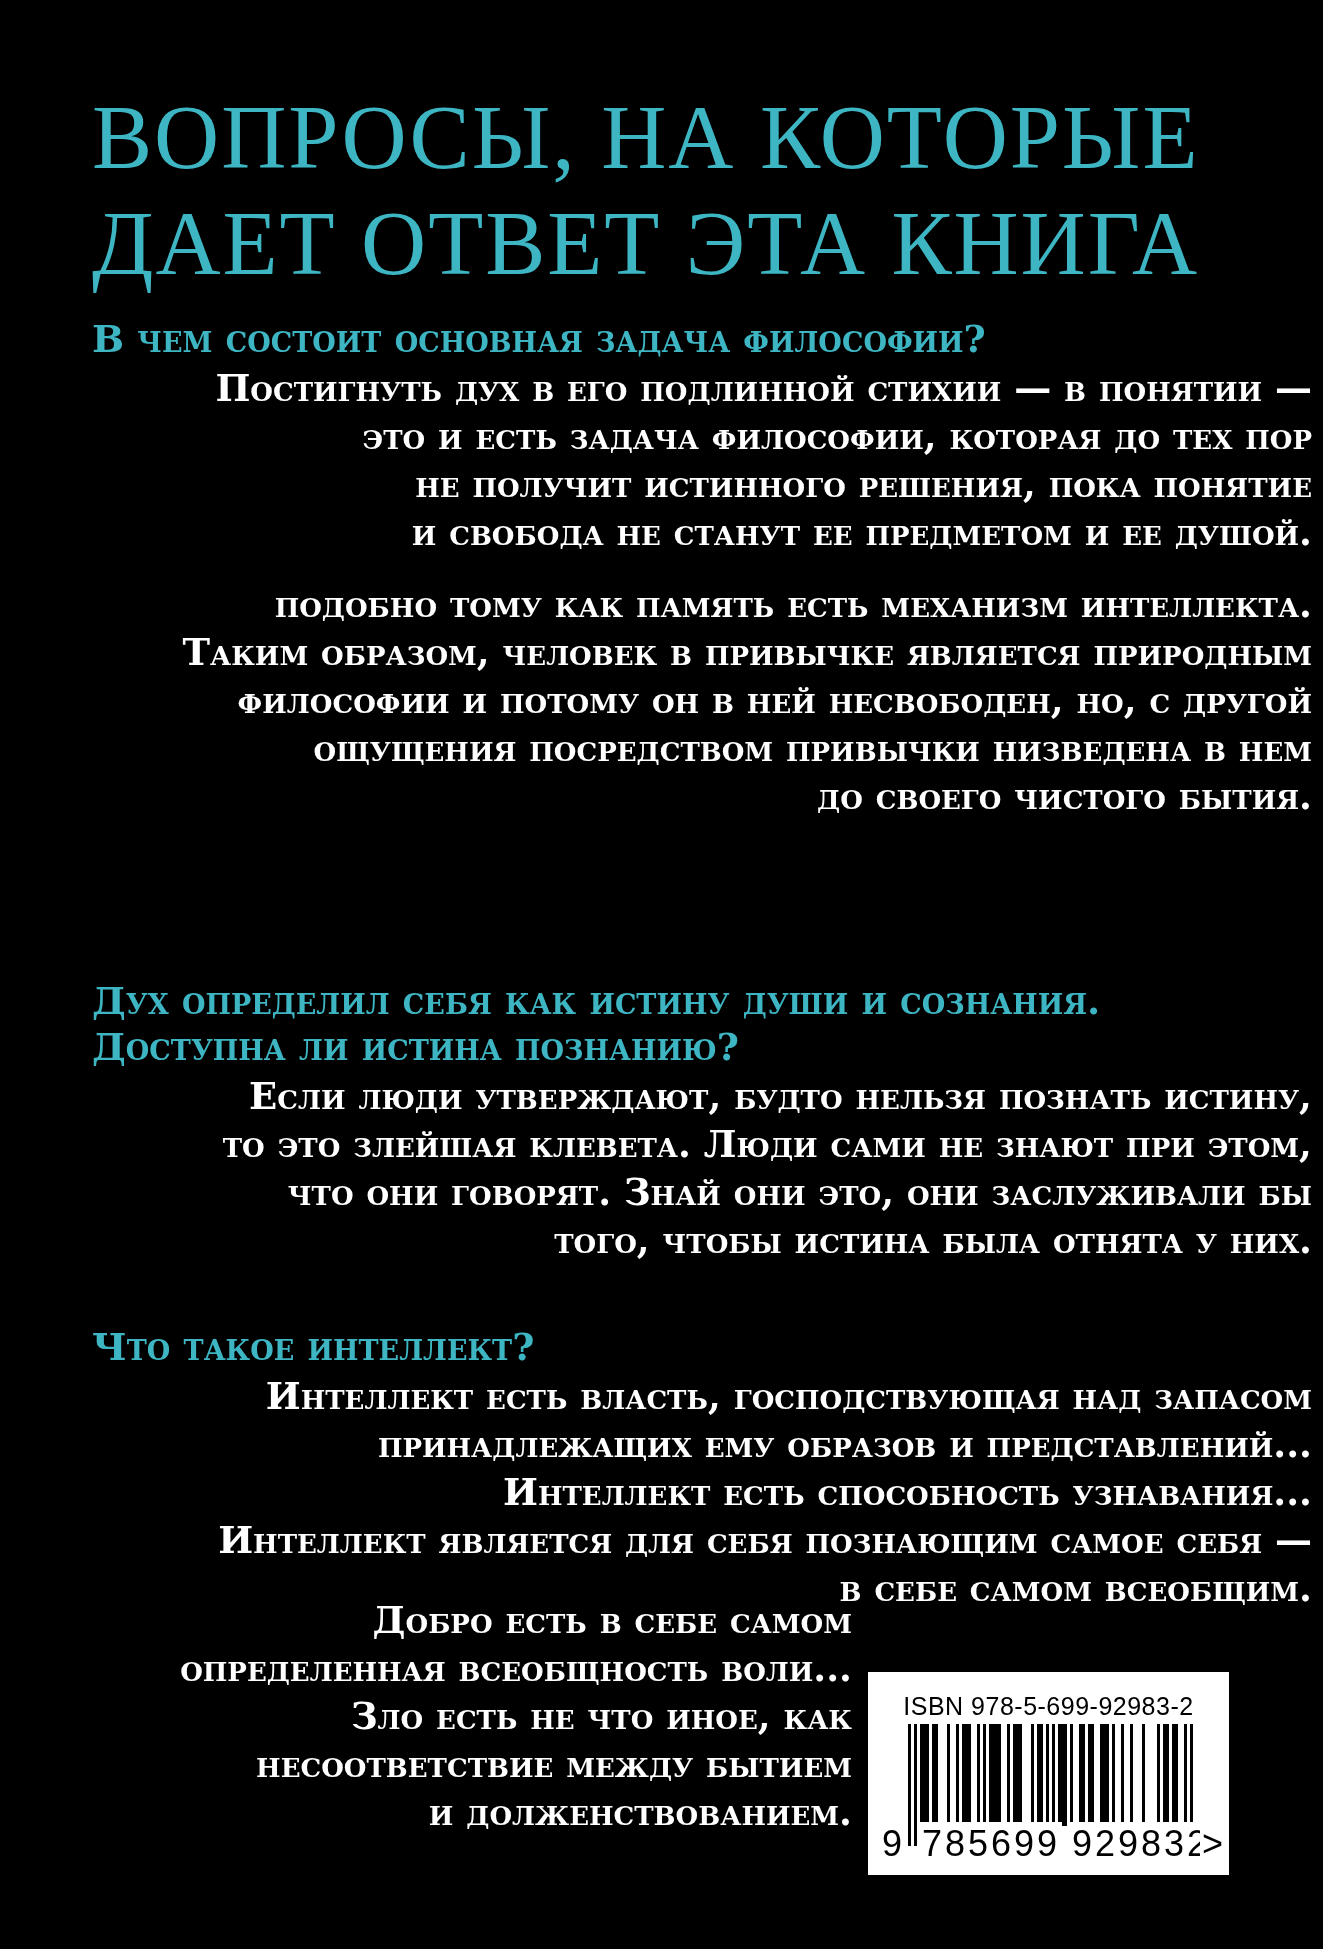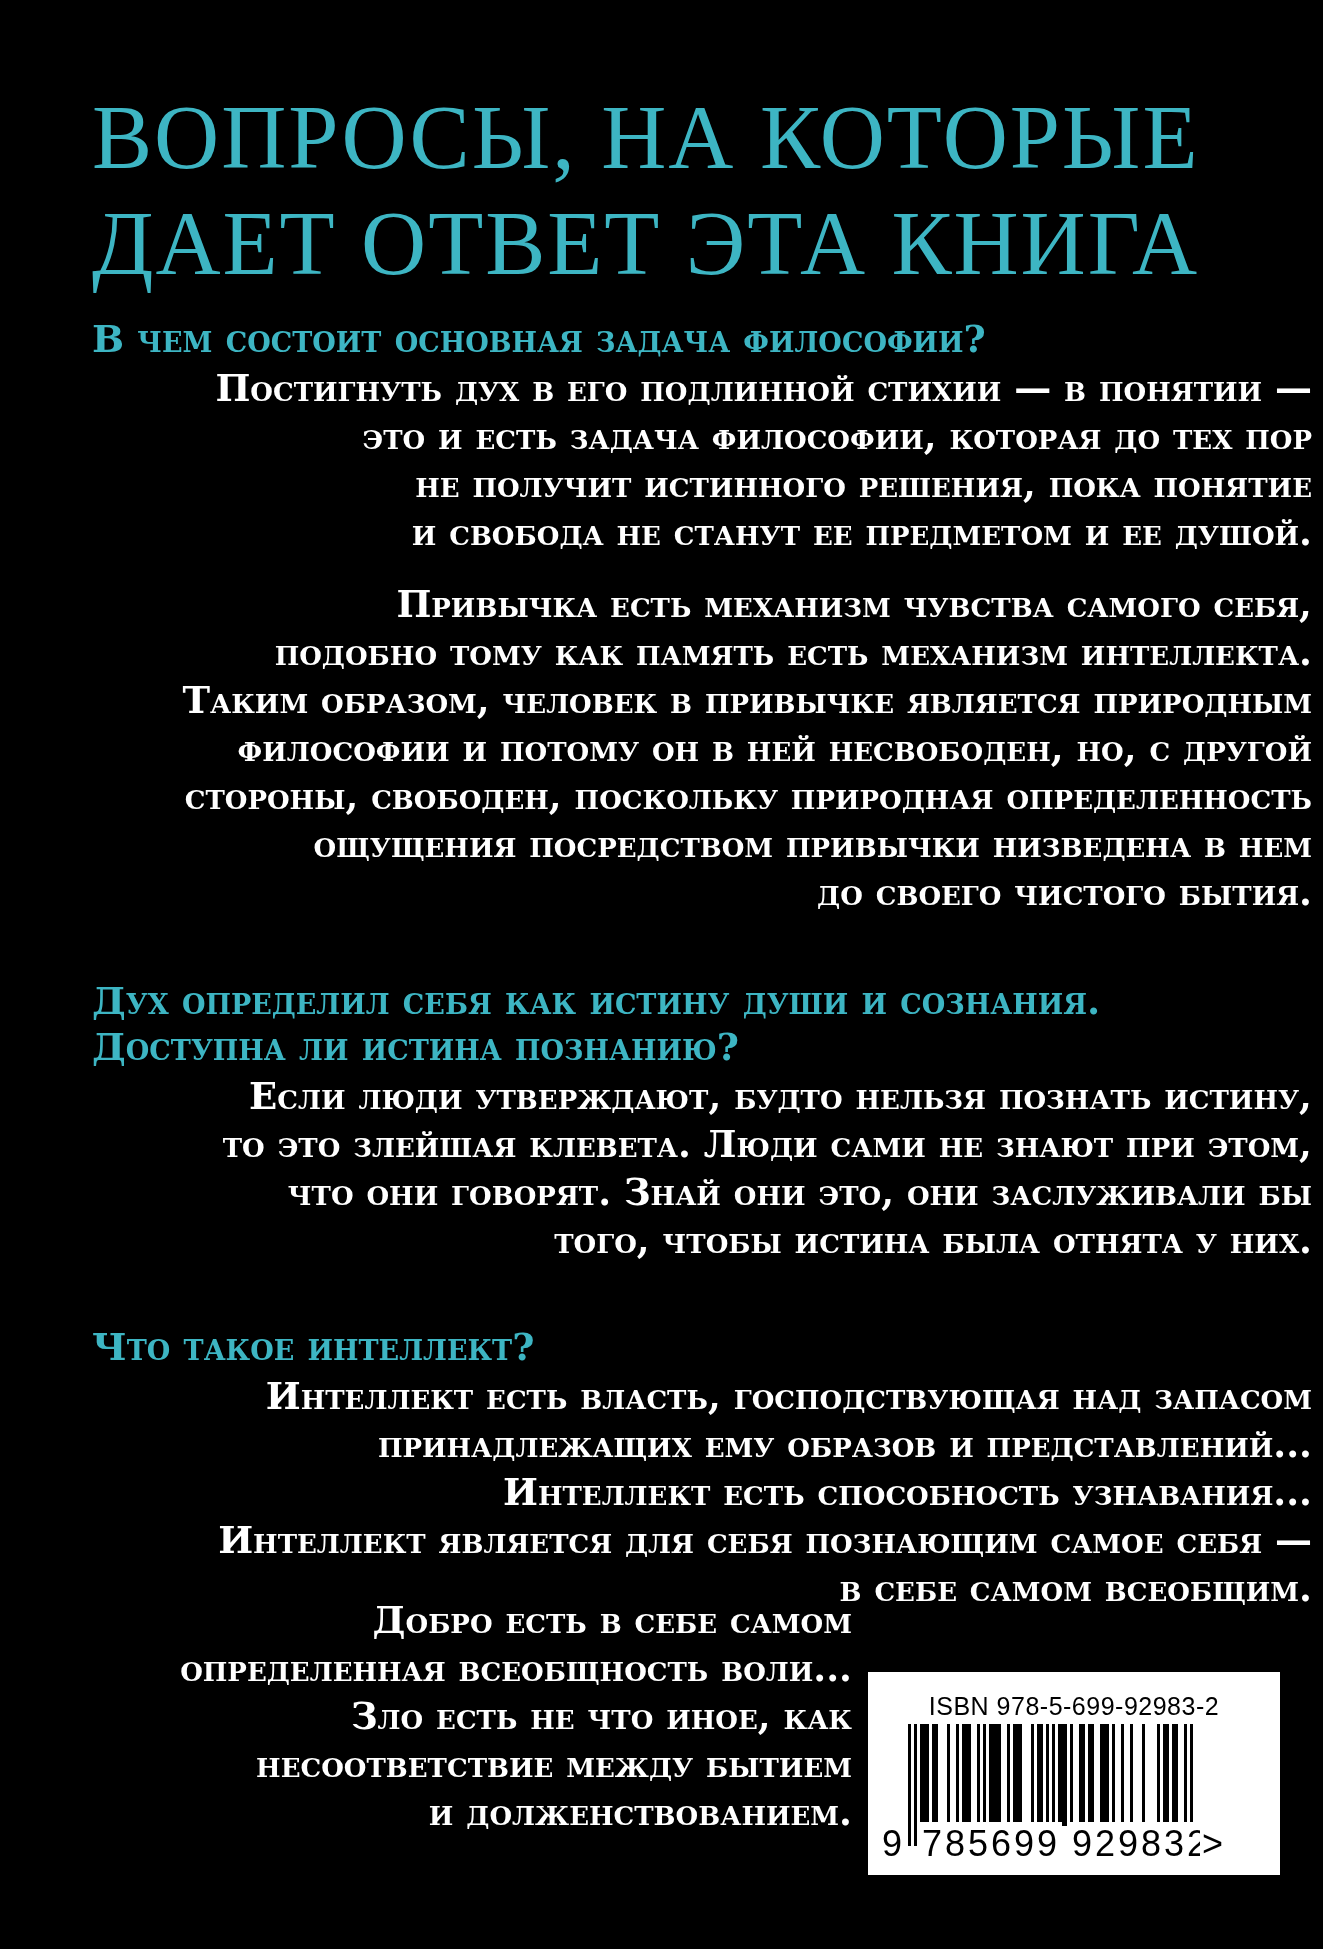--- a/index.html
+++ b/index.html
@@ -21,21 +21,21 @@
     color: #3db5c3; font-weight: bold; font-variant: small-caps;
     font-size: 38px; line-height: 46px; margin: 0; white-space: nowrap;
     letter-spacing: 0px;
   }
   .a {
     color: #ffffff; font-weight: bold; font-variant: small-caps;
     font-size: 37px; line-height: 48px; margin: 2px 0 0 36px; white-space: nowrap; text-align: right;
   }
   .a .ln { display: block; }
   .barcode-box {
-    position: absolute; left: 868px; top: 1672px; width: 412px; height: 203px;
+    position: absolute; left: 868px; top: 1672px; width: 361px; height: 203px;
     background: #fff;
   }
   .isbn-text {
     position: absolute; left: 0; right: 0; top: 20px; text-align: center;
     font-family: "Liberation Sans", "DejaVu Sans", sans-serif; font-size: 25px;
     color: #000; letter-spacing: 0.5px;
   }
   .bars { position: absolute; left: 40px; top: 52px; height: 122px; width: 300px; }
   .bars svg { display: block; }
   .digits {
@@ -59,25 +59,23 @@
   <div class="a">
     <span class="ln">Постигнуть дух в его подлинной стихии — в понятии —</span>
     <span class="ln">это и есть задача философии, которая до тех пор</span>
     <span class="ln">не получит истинного решения, пока понятие</span>
     <span class="ln">и свобода не станут ее предметом и ее душой.</span>
   </div>
 </div>
 
 <div class="qa" style="top:578px">
   <div class="a">
-    <span class="ln">Привычка есть механизм чувства самого себя,</span>
     <span class="ln">подобно тому как память есть механизм интеллекта.</span>
     <span class="ln">Таким образом, человек в привычке является природным</span>
     <span class="ln">философии и потому он в ней несвободен, но, с другой</span>
-    <span class="ln">стороны, свободен, поскольку природная определенность</span>
     <span class="ln">ощущения посредством привычки низведена в нем</span>
     <span class="ln">до своего чистого бытия.</span>
   </div>
 </div>
 
 <div class="qa" style="top:978px">
   <p class="q">
     <span style="display:block">Дух определил себя как истину души и сознания.</span>
     <span style="display:block">Доступна ли истина познанию?</span>
   </p>

